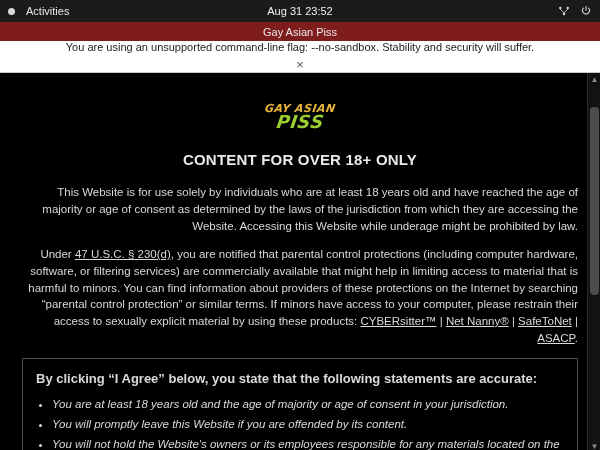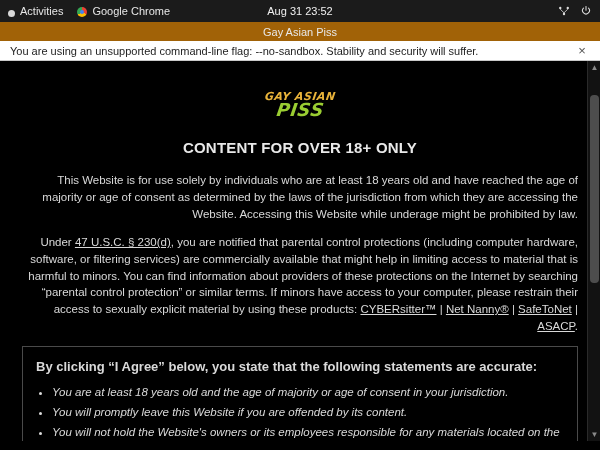--- a/index.html
+++ b/index.html
@@ -14,21 +14,21 @@
   .topbar {
     height: 22px;
     background: #1b1b1b;
     color: #e6e6e6;
     display: flex;
     align-items: center;
     font-size: 11px;
     position: relative;
   }
   .topbar-left { display: flex; align-items: center; gap: 14px; padding-left: 8px; }
-  .tb-item { display: flex; align-items: flex-end; gap: 5px; cursor: default; }
+  .tb-item { display: flex; align-items: center; gap: 11px; cursor: default; }
   .dot-activities {
     width: 7px; height: 7px; border-radius: 50%;
     background: #d8d8d8; display: inline-block;
   }
   .chrome-ico {
     width: 10px; height: 10px; border-radius: 50%;
     background: conic-gradient(#ea4335 0 33%, #fbbc05 33% 66%, #34a853 66% 100%);
     position: relative;
   }
   .chrome-ico::after {
@@ -40,35 +40,36 @@
     font-size: 11px; color: #f0f0f0; pointer-events: none;
   }
   .topbar-right {
     margin-left: auto; display: flex; align-items: center; gap: 10px; padding-right: 8px;
   }
   .sysicon { width: 12px; height: 12px; display: block; }
 
   
   .win-title {
     height: 19px;
-    background: #a16207;
+    background: #7f1d1d;
     color: #e8e8e8;
     font-size: 11px;
     display: flex; align-items: center; justify-content: center;
   }
 
   
   .infobar {
-    height: 20px;
+    height: 32px;
     background: #ffffff;
     color: #222;
     font-size: 11px;
     display: flex; align-items: center;
     padding: 0 10px;
     border-bottom: 1px solid #c9c9c9;
+    flex-direction: column;
   }
   .infobar-text { flex: 1; }
   .infobar-close {
     width: 16px; height: 16px; cursor: pointer;
     display: flex; align-items: center; justify-content: center;
     color: #555; font-size: 13px; line-height: 1;
   }
 
   
   .page {
@@ -150,24 +151,20 @@
   .scroll-arrow.down { bottom: 0; }
 </style>
 </head>
 <body>
 
 <div class="topbar">
   <div class="topbar-left">
     <div class="tb-item">
       <span class="dot-activities"></span>
       <span>Activities</span>
-    </div>
-    <div class="tb-item">
-      <span class="chrome-ico"></span>
-      <span>Google Chrome</span>
     </div>
   </div>
   <div class="topbar-center">Aug 31 23:52</div>
   <div class="topbar-right">
     <svg class="sysicon" viewBox="0 0 16 16">
       <circle cx="3" cy="4" r="1.6" fill="#ddd"></circle>
         <circle cx="13" cy="4" r="1.6" fill="#ddd"></circle>
       <circle cx="8" cy="12" r="1.6" fill="#ddd"></circle>
       <path d="M3 5.6 L8 10.4 L13 5.6" stroke="#ddd" stroke-width="1.1" fill="none"></path>
     </svg>

